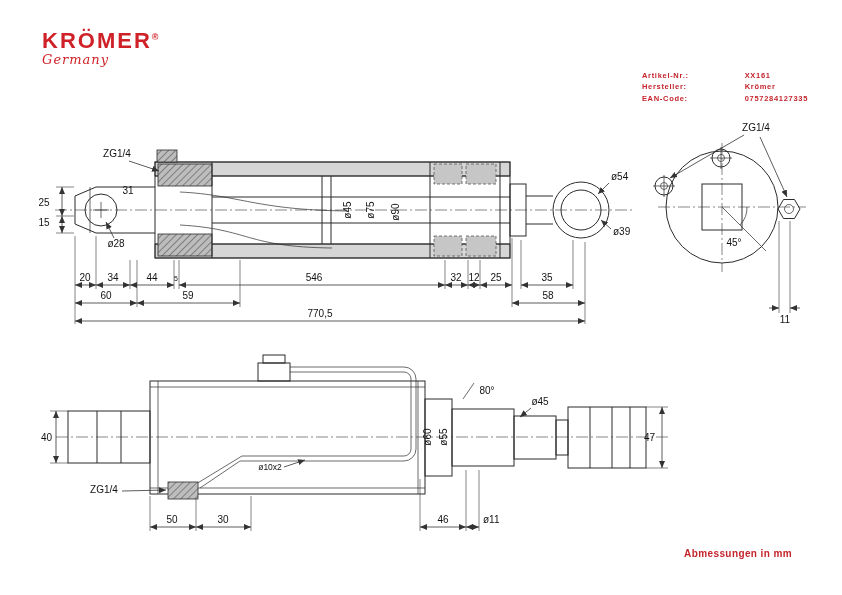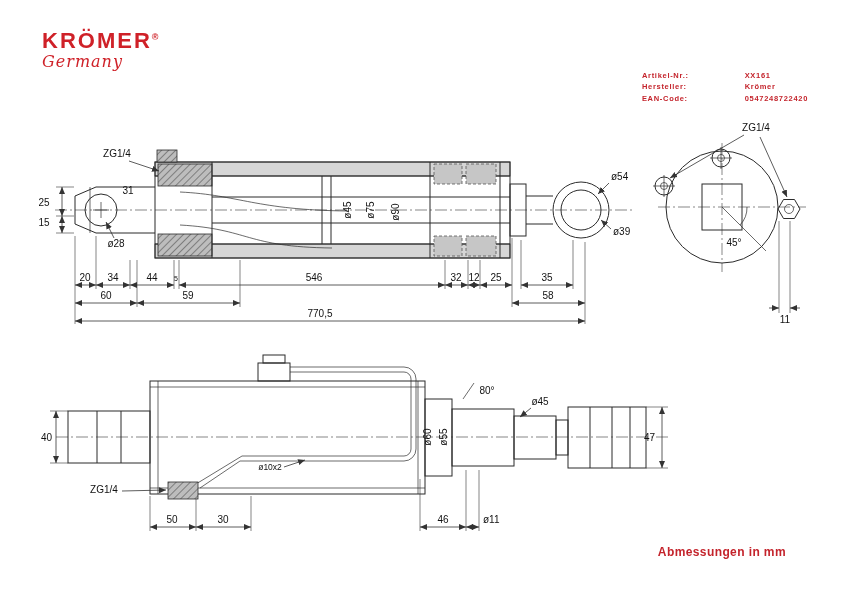--- a/index.html
+++ b/index.html
@@ -1,26 +1,26 @@
 <!DOCTYPE html>
 <html><head>
 <meta charset="utf-8">
 <style>
   html,body{margin:0;padding:0;}
   body{width:842px;height:595px;background:#fff;font-family:"Liberation Sans",sans-serif;}
   .page{position:relative;width:842px;height:595px;background:#ffffff;overflow:hidden;}
   .logo{position:absolute;left:42px;top:30px;color:#cf2128;}
   .logo-main{font-weight:bold;font-size:22px;letter-spacing:2px;line-height:1;}
   .logo-reg{font-size:9px;vertical-align:super;letter-spacing:0;}
-  .logo-country{font-family:"DejaVu Serif",serif;font-style:italic;font-size:16px;letter-spacing:1px;}
+  .logo-country{font-family:"DejaVu Serif",serif;font-style:italic;font-size:13px;letter-spacing:1px;}
   .title{position:absolute;right:34px;top:40px;font-size:15px;font-weight:bold;color:#b22234;white-space:nowrap;}
   .meta{position:absolute;right:34px;top:70px;display:grid;grid-template-columns:auto auto;column-gap:8px;font-size:7.5px;color:#c4242c;letter-spacing:.7px;line-height:1.5;}
   .meta .m-label{font-weight:bold;}
   .meta .m-val{font-weight:bold;margin-left:48px;}
-  .footer-note{position:absolute;right:56px;bottom:36px;font-size:12px;font-weight:bold;color:#c4242c;letter-spacing:.4px;}
+  .footer-note{position:absolute;right:50px;bottom:36px;font-size:10px;font-weight:bold;color:#c4242c;letter-spacing:.4px;}
   svg.drawing{position:absolute;left:0;top:0;}
   .ln{fill:none;stroke:#2b2b2b;stroke-width:1;}
   .thin{fill:none;stroke:#2b2b2b;stroke-width:.7;}
   .cl{fill:none;stroke:#555;stroke-width:.7;stroke-dasharray:12 3 2 3;}
   .wall{fill:#d6d6d6;stroke:#2b2b2b;stroke-width:.8;}
   .hatch{fill:url(#hatchp);stroke:#2b2b2b;stroke-width:.8;}
   .seal{fill:#c6c6c6;stroke:#555;stroke-width:.8;stroke-dasharray:3 2;}
   .dim{fill:none;stroke:#333;stroke-width:.8;}
   .ext{fill:none;stroke:#333;stroke-width:.6;}
   text.d{font-family:"Liberation Sans",sans-serif;font-size:10px;fill:#111;}
@@ -37,21 +37,21 @@
     <div class="logo-country">Germany</div>
   </div>
 
 
   <div class="meta">
     <span class="m-label">Artikel-Nr.:</span>
     <span class="m-val">XX161</span>
     <span class="m-label">Hersteller:</span>
     <span class="m-val">Krömer</span>
     <span class="m-label">EAN-Code:</span>
-    <span class="m-val">0547248722420</span>
+    <span class="m-val">0757284127335</span>
   </div>
 
   <svg class="drawing" width="842" height="595" viewBox="0 0 842 595">
     <defs>
       <marker id="arr" markerWidth="9" markerHeight="8" refX="7" refY="4" orient="auto-start-reverse" markerUnits="userSpaceOnUse">
         <path d="M0,1 L7,4 L0,7 Z" fill="#333"></path>
       </marker>
       <pattern id="hatchp" width="5" height="5" patternUnits="userSpaceOnUse" patternTransform="rotate(45)">
         <rect width="5" height="5" fill="#bdbdbd"></rect>
         <line x1="0" y1="0" x2="0" y2="5" stroke="#4a4a4a" stroke-width="1.1"></line>

